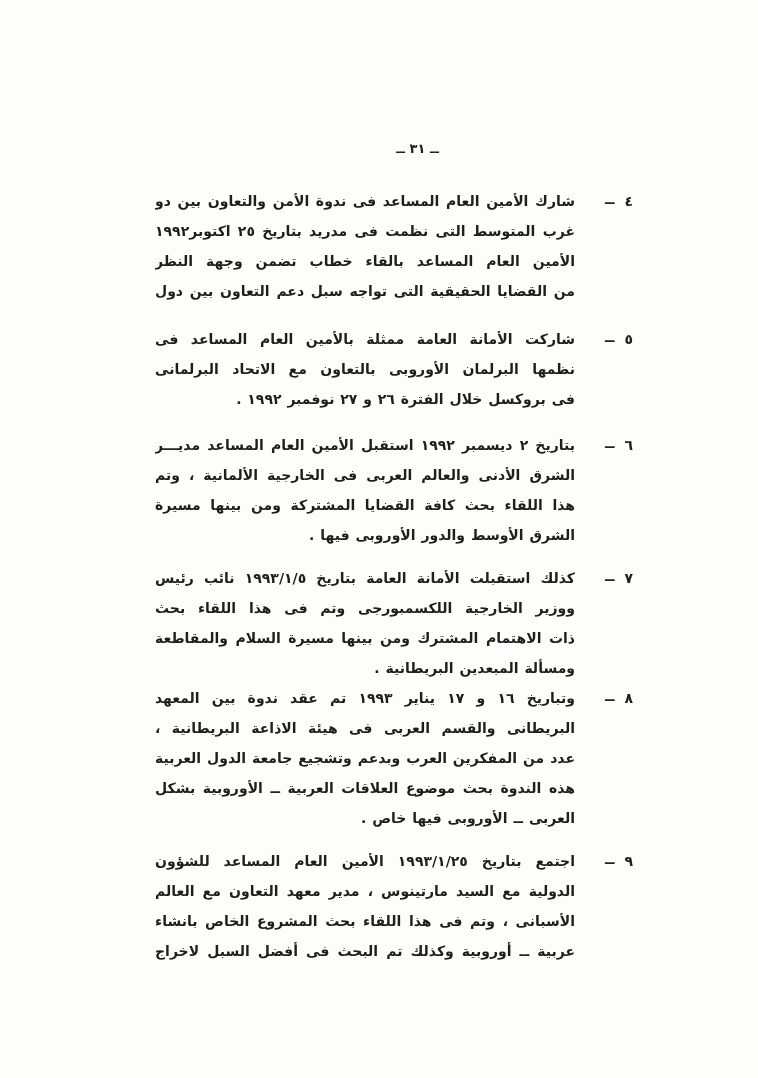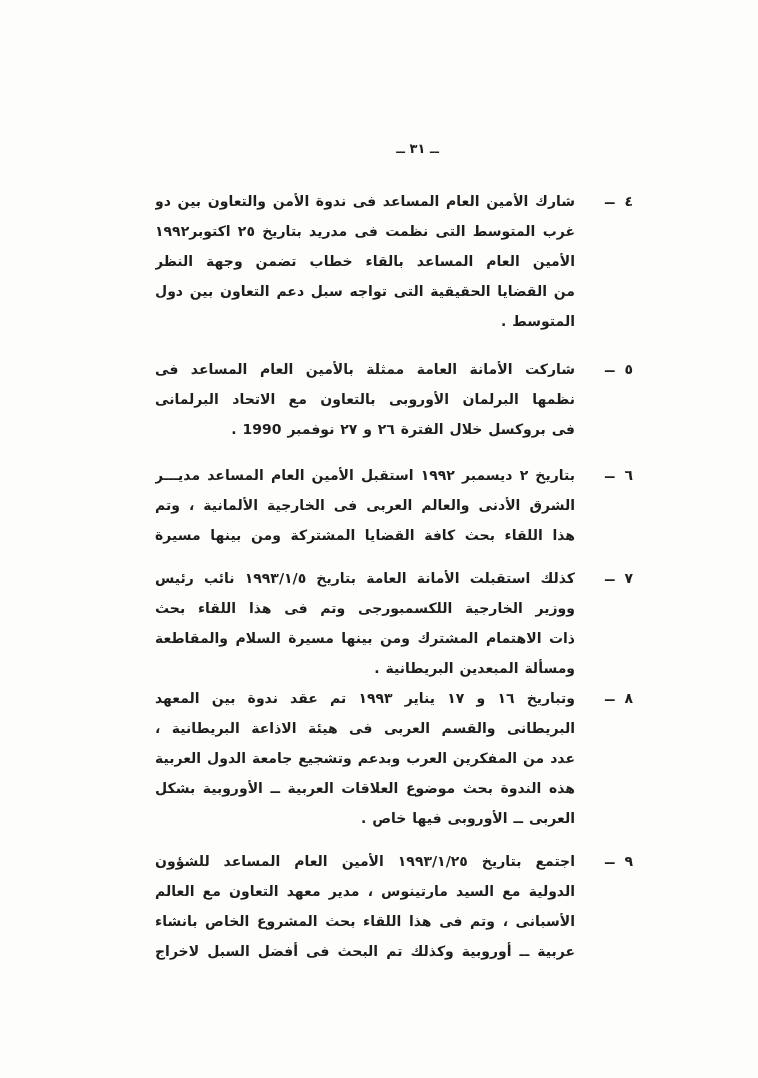--- a/index.html
+++ b/index.html
@@ -86,45 +86,45 @@
   <section class="item item-6 item-4">
     <div class="num">
       <span class="digit">٤</span>
       <span class="dash">ــ</span>
     </div>
     <div class="lines">
           <div class="line">شارك الأمين العام المساعد فى ندوة الأمن والتعاون بين دو ل</div>
           <div class="line">غرب المتوسط التى نظمت فى مدريد بتاريخ ٢٥ اكتوبر١٩٩٢ ، وقـــــام</div>
           <div class="line">الأمين العام المساعد بالقاء خطاب تضمن وجهة النظر العربيـــــة</div>
           <div class="line">من القضايا الحقيقية التى تواجه سبل دعم التعاون بين دول غـــــرب</div>
-          <div class="line last">المتوسط .</div>
         </div>
   </section>
 
   <section class="item item-7 item-5">
     <div class="num">
       <span class="digit">٥</span>
       <span class="dash">ــ</span>
     </div>
     <div class="lines">
           <div class="line">شاركت الأمانة العامة ممثلة بالأمين العام المساعد فى نـــــــدوة</div>
           <div class="line">نظمها البرلمان الأوروبى بالتعاون مع الاتحاد البرلمانى العربـــــى</div>
-          <div class="line last">فى بروكسل خلال الفترة ٢٦ و ٢٧ نوفمبر 1990 .</div>
+          <div class="line last">فى بروكسل خلال الفترة ٢٦ و ٢٧ نوفمبر ١٩٩٢ .</div>
         </div>
   </section>
 
   <section class="item item-8 item-6">
     <div class="num">
       <span class="digit">٦</span>
       <span class="dash">ــ</span>
     </div>
     <div class="lines">
           <div class="line">بتاريخ ٢ ديسمبر ١٩٩٢ استقبل الأمين العام المساعد مديـــر ادارة</div>
           <div class="line">الشرق الأدنى والعالم العربى فى الخارجية الألمانية ، وتم فـــــــى</div>
           <div class="line">هذا اللقاء بحث كافة القضايا المشتركة ومن بينها مسيرة السلام فـــى</div>
+          <div class="line last">الشرق الأوسط والدور الأوروبى فيها .</div>
         </div>
   </section>
 
   <section class="item item-9 item-7">
     <div class="num">
       <span class="digit">٧</span>
       <span class="dash">ــ</span>
     </div>
     <div class="lines">
           <div class="line">كذلك استقبلت الأمانة العامة بتاريخ ١٩٩٣/١/٥ نائب رئيس الوزراء</div>

